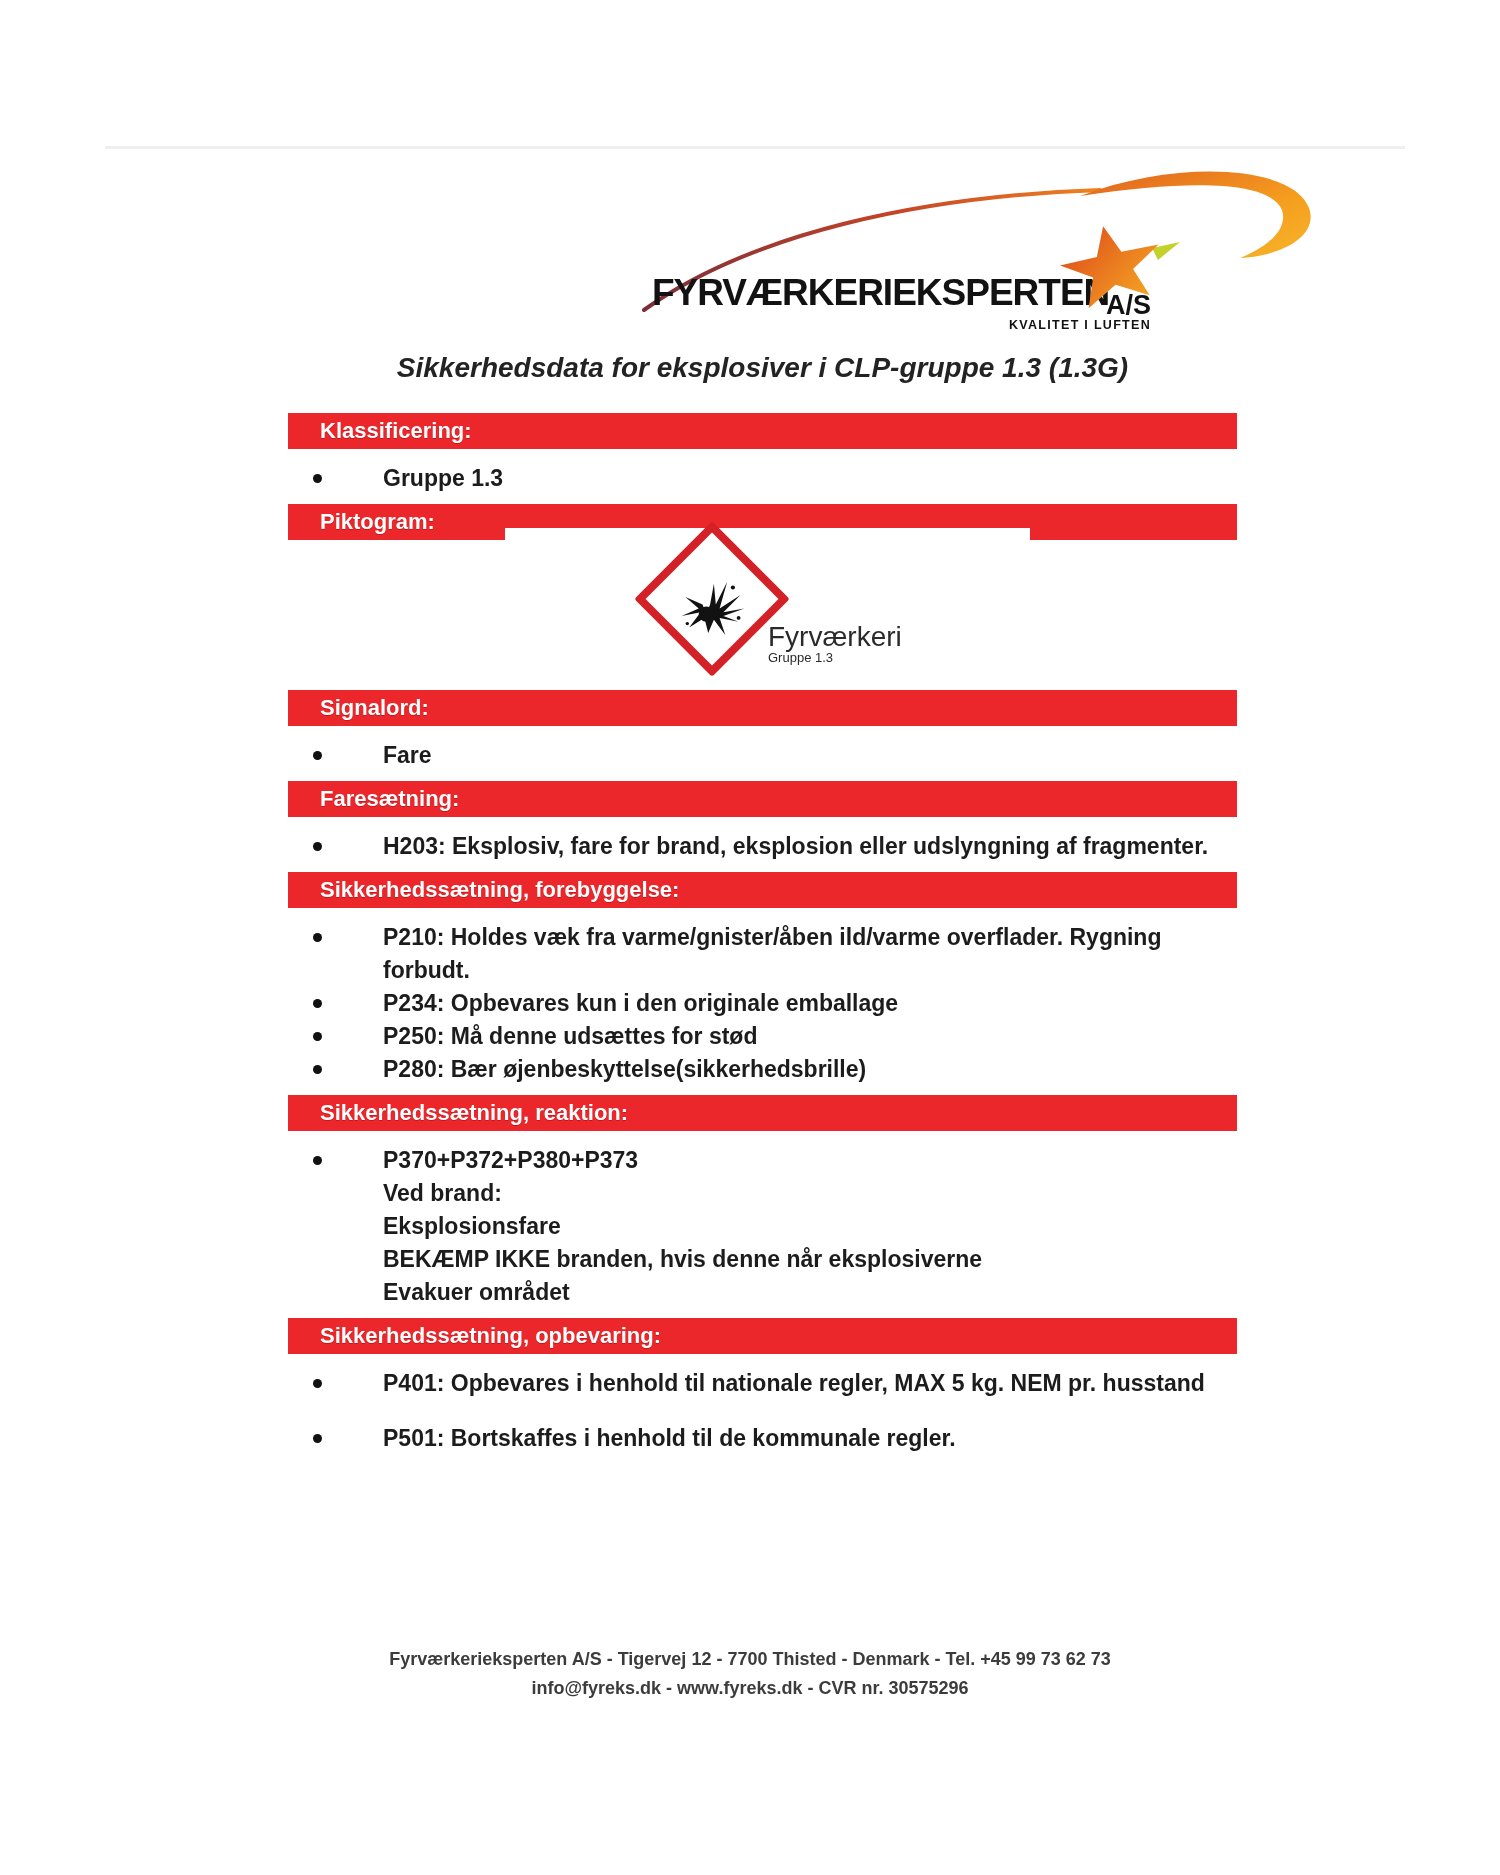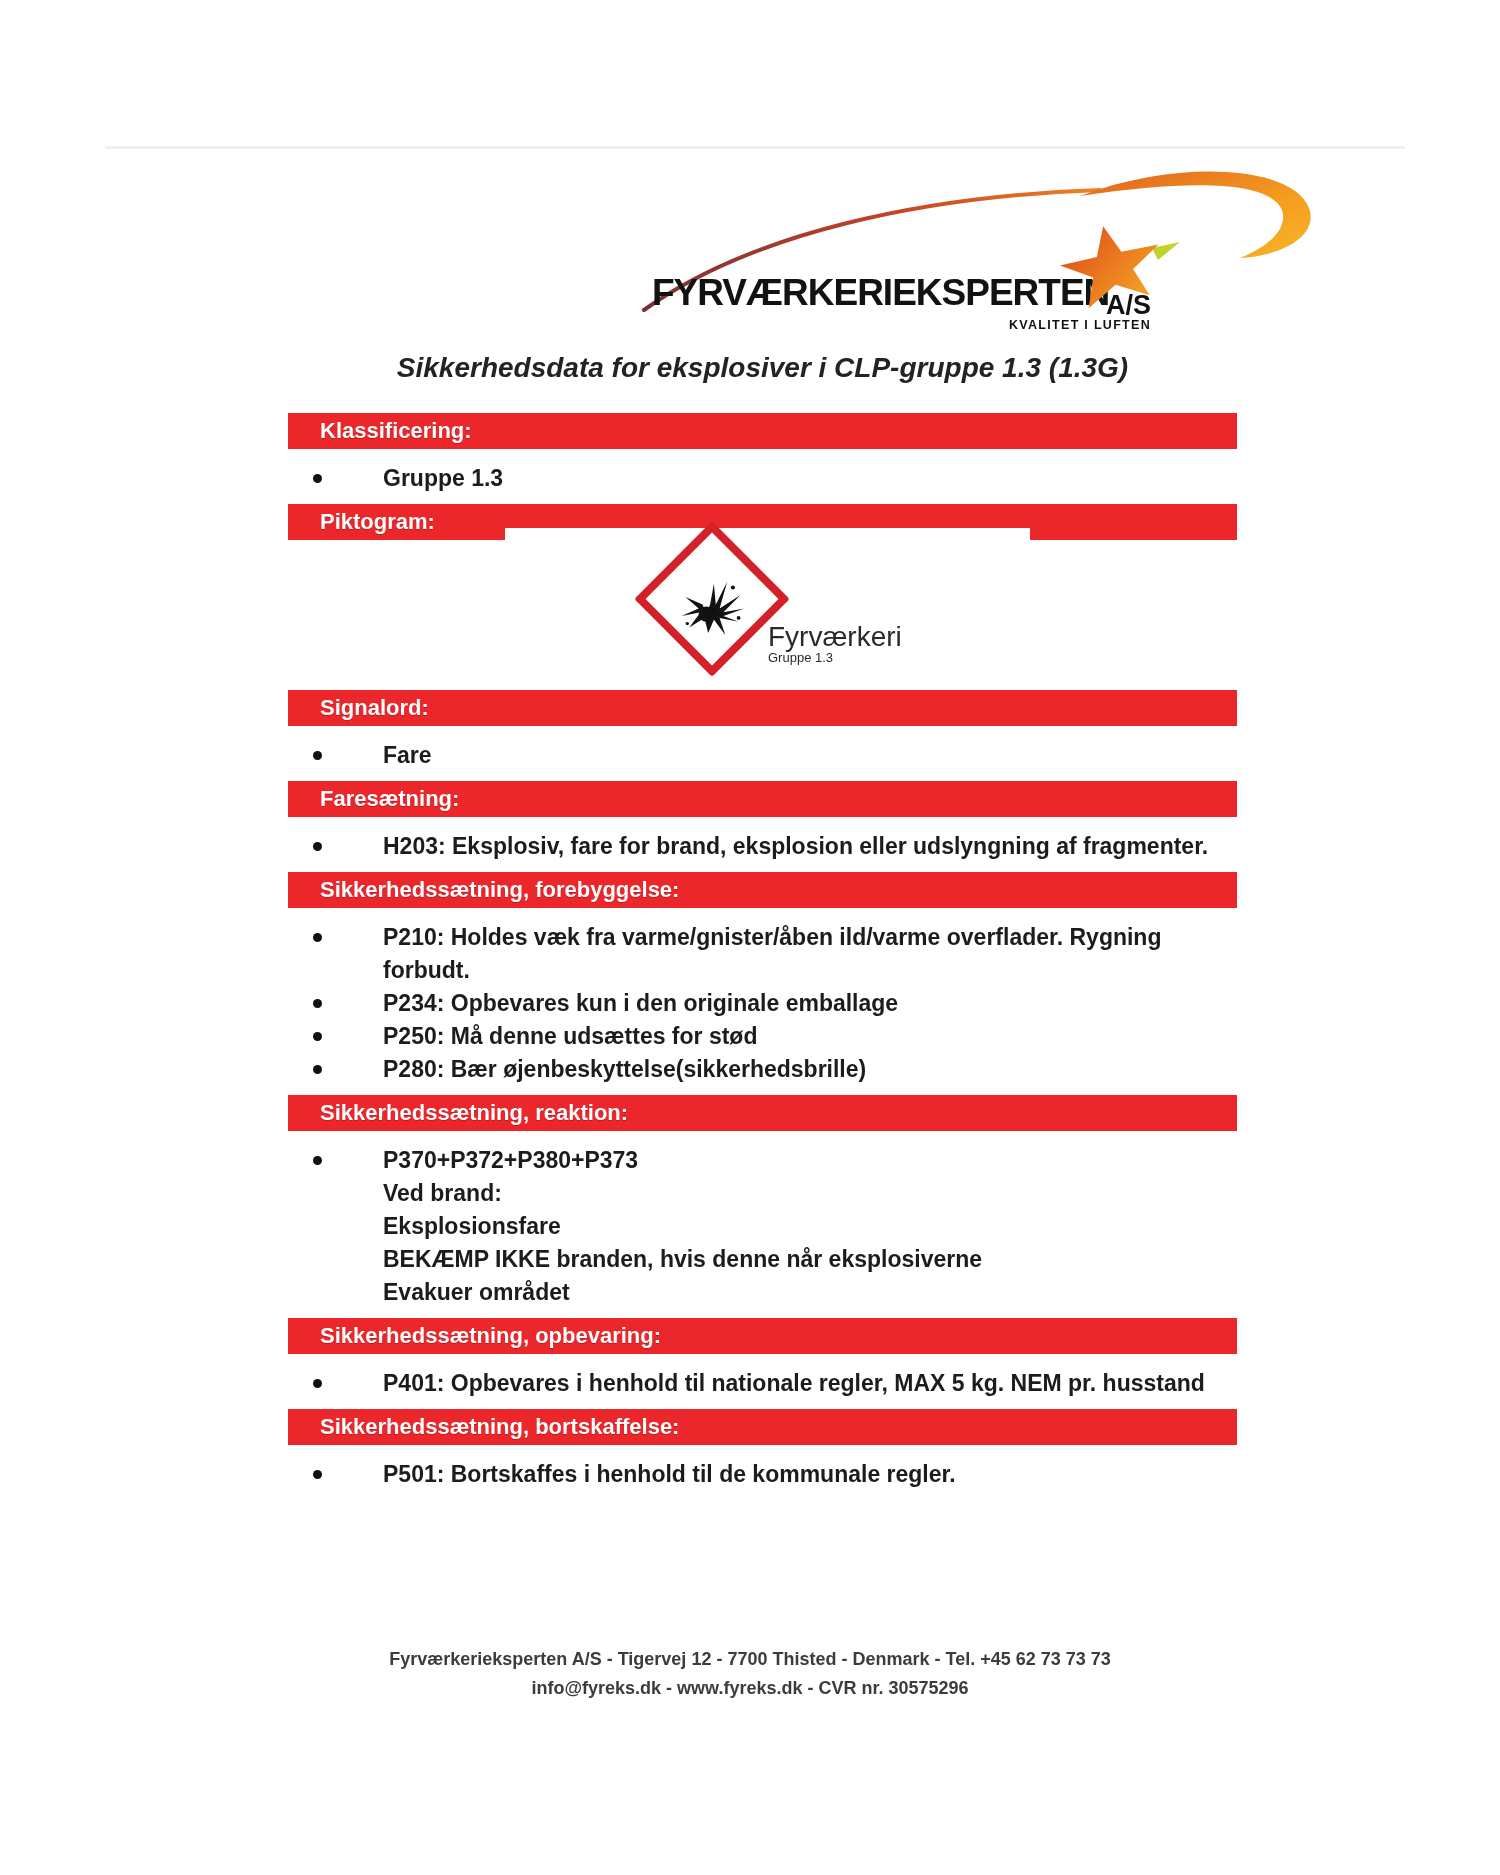--- a/index.html
+++ b/index.html
@@ -197,29 +197,26 @@
     </div>
     <div class="items">
       <div class="item">
         <span class="dot"></span>
         <div class="line">P401: Opbevares i henhold til nationale regler, MAX 5 kg. NEM pr. husstand</div>
       </div>
     </div>
   </div>
 
   <div>
-    <div class="bar">
-      <span>Sikkerhedssætning, bortskaffelse:</span>
-    </div>
     <div class="items">
       <div class="item">
         <span class="dot"></span>
         <div class="line">P501: Bortskaffes i henhold til de kommunale regler.</div>
       </div>
     </div>
   </div>
 
 </div>
 
 <div class="footer">
-  <div>Fyrværkerieksperten A/S - Tigervej 12 - 7700 Thisted - Denmark - Tel. +45 62 73 73 73</div>
+  <div>Fyrværkerieksperten A/S - Tigervej 12 - 7700 Thisted - Denmark - Tel. +45 99 73 62 73</div>
   <div>info@fyreks.dk - www.fyreks.dk - CVR nr. 30575296</div>
 </div>
 
 </body></html>

